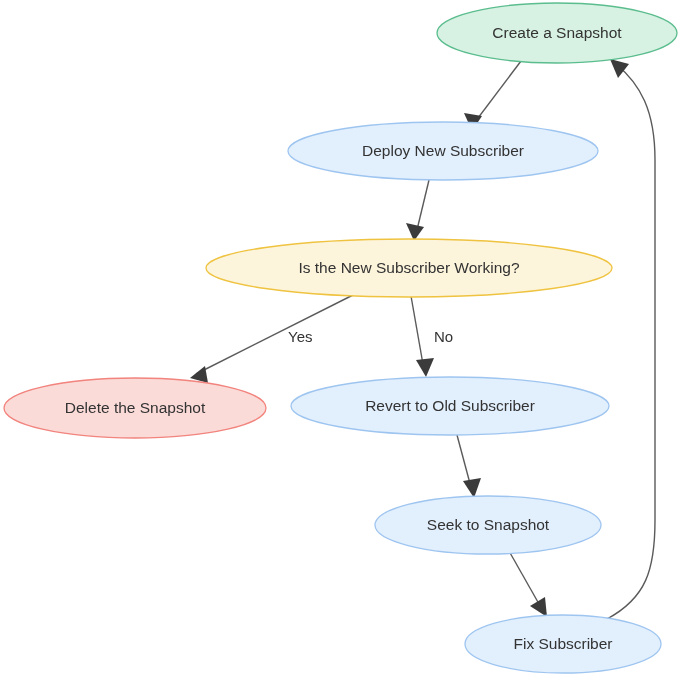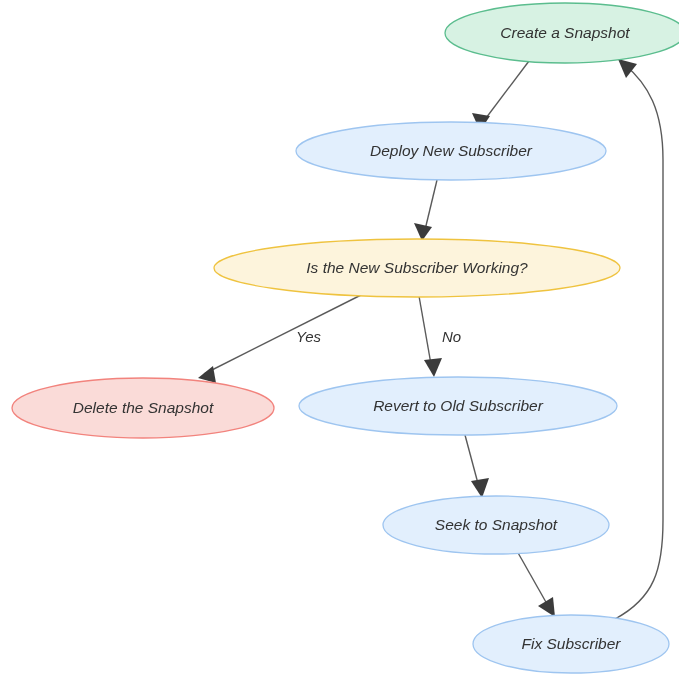--- a/index.html
+++ b/index.html
@@ -10,25 +10,24 @@
   }
   body {
     width: 679px;
     height: 676px;
     position: relative;
     overflow: hidden;
     font-family: "Liberation Sans", sans-serif;
   }
   #diagram-root {
     position: absolute;
-    left: 8px;
+    left: 0;
     top: 0;
     width: 541px;
     height: 676px;
-    font-style: italic;
   }
   svg.flowchart {
     display: block;
     width: 679px;
     height: 676px;
   }
   .node-ellipse {
     stroke-width: 1.3px;
   }
   .node-label {

